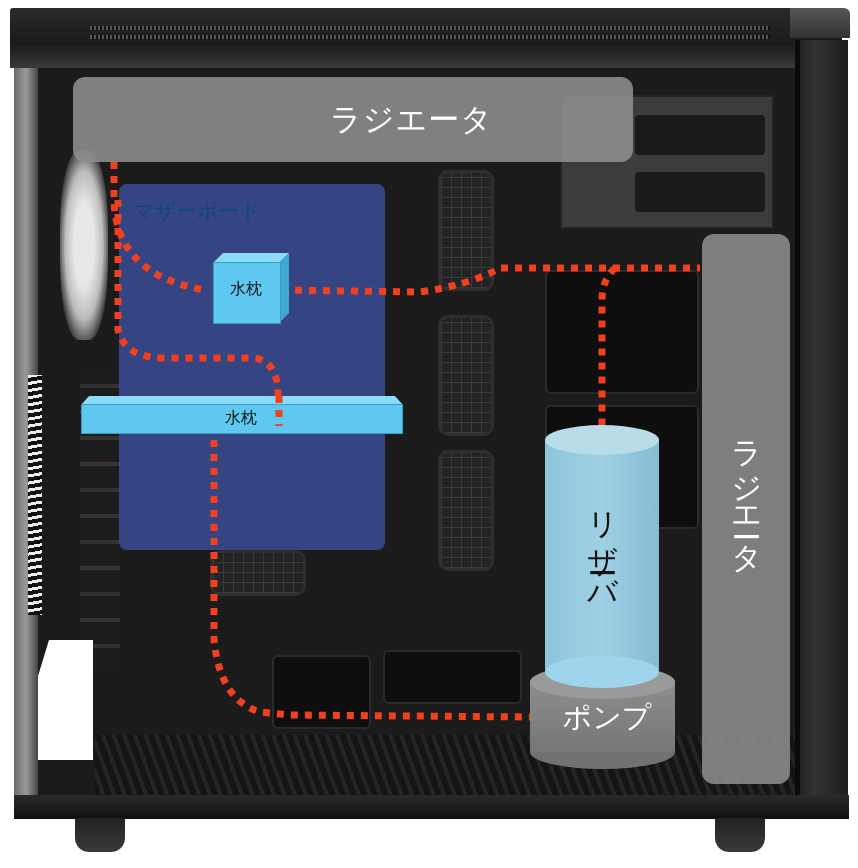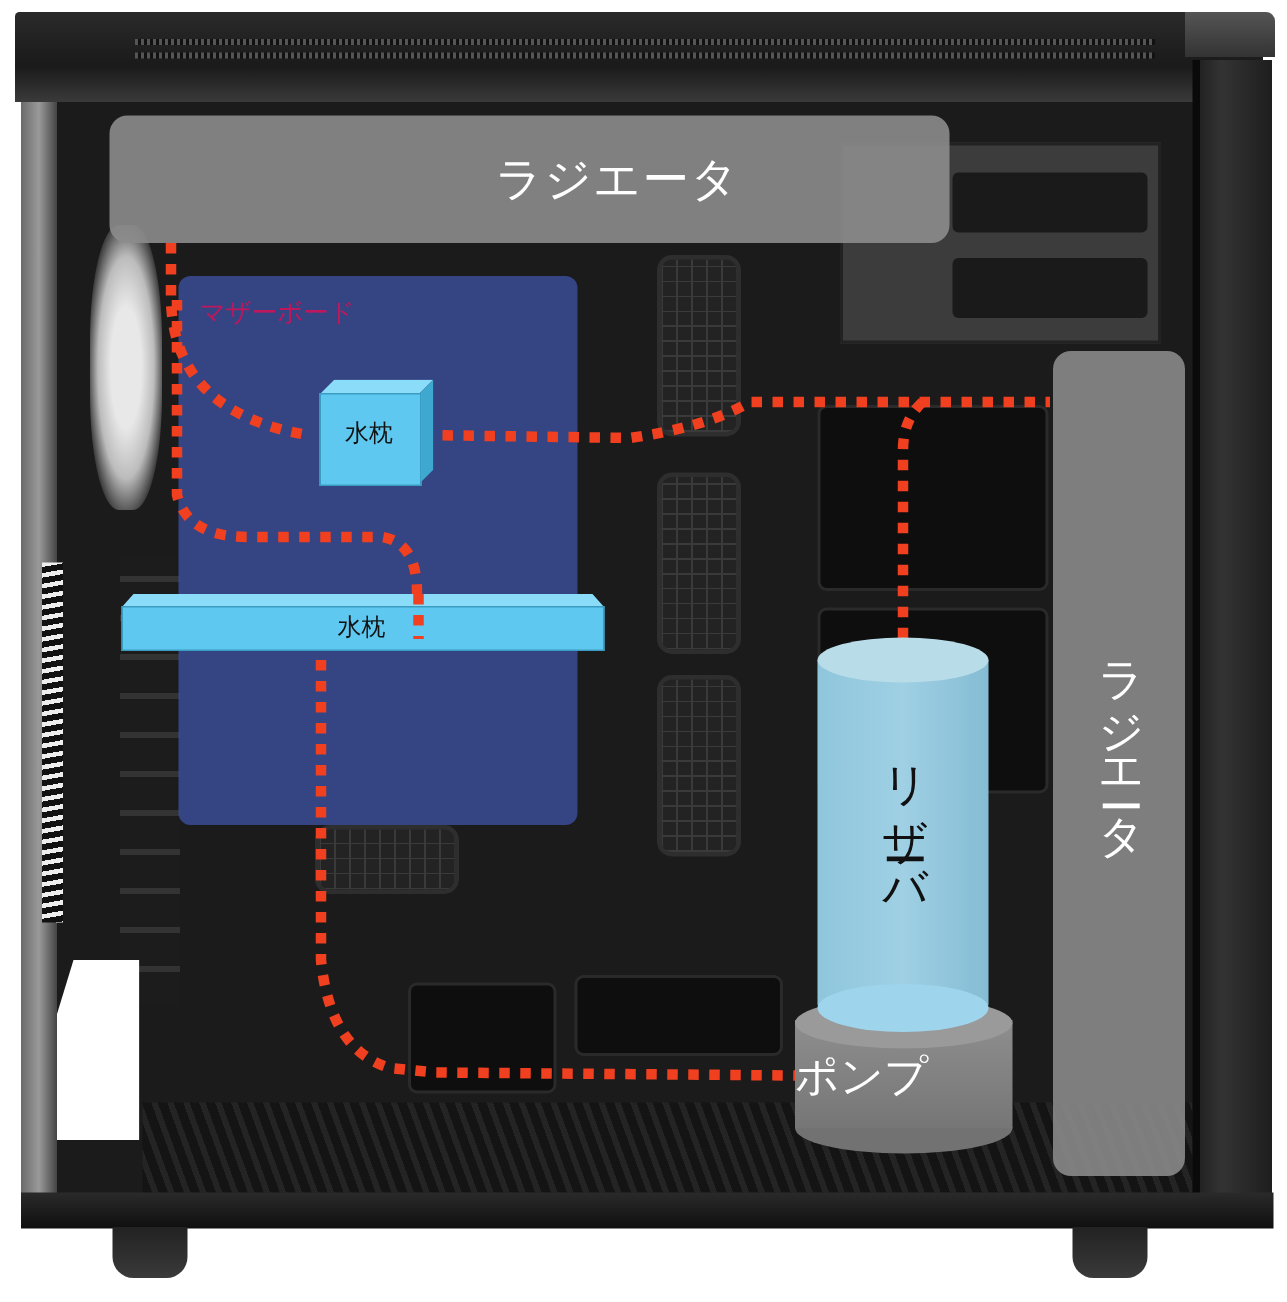--- a/index.html
+++ b/index.html
@@ -20,40 +20,40 @@
   #fan{left:60px;top:150px;width:48px;height:190px;background:radial-gradient(ellipse at 50% 50%,#e8e8e8 0 30%,#bcbcbc 55%,#222 80%);border-radius:40%;}
   .grill{position:absolute;background:#232323;border:3px solid #2e2e2e;border-radius:10px;
          background-image:repeating-linear-gradient(0deg,#3a3a3a 0 1px,transparent 1px 10px),repeating-linear-gradient(90deg,#3a3a3a 0 1px,transparent 1px 10px);}
   .bay{position:absolute;background:#3a3a3a;border:2px solid #222;}
   .dark-block{position:absolute;background:#0e0e0e;border:2px solid #2a2a2a;border-radius:6px;}
   #floor{left:95px;top:735px;width:700px;height:60px;background:repeating-linear-gradient(70deg,#141414 0 6px,#242424 6px 10px);}
   #pcie-area{left:80px;top:370px;width:40px;height:300px;background:repeating-linear-gradient(0deg,#1c1c1c 0 22px,#333 22px 26px);}
 
   
   #mobo{left:119px;top:184px;width:266px;height:366px;background:rgba(60,80,160,0.78);border-radius:8px;}
-  #mobo-label{left:133px;top:197px;color:#be185d;font-size:17px;}
+  #mobo-label{left:133px;top:197px;color:#0c4a6e;font-size:21px;}
   #rad-top{left:73px;top:77px;width:560px;height:85px;background:rgba(140,140,140,0.9);border-radius:12px;}
   #rad-top-label{left:73px;top:77px;width:420px;height:85px;display:flex;align-items:center;justify-content:flex-end;color:#fff;font-size:31px;letter-spacing:1px;}
   #rad-right{left:702px;top:234px;width:88px;height:550px;background:rgba(140,140,140,0.88);border-radius:12px;}
   #rad-right-label{left:702px;top:420px;width:88px;color:#fff;font-size:30px;writing-mode:vertical-rl;display:flex;align-items:center;justify-content:flex-start;}
   #block-cpu{left:213px;top:262px;width:66px;height:60px;background:#5ec8f0;border:1px solid #3a9cc0;}
   #block-cpu-top{left:213px;top:253px;width:76px;height:10px;background:#8adcf8;clip-path:polygon(10px 0,100% 0,calc(100% - 10px) 100%,0 100%);}
   #block-cpu-side{left:279px;top:253px;width:10px;height:70px;background:#3ea8d0;clip-path:polygon(0 10px,100% 0,100% calc(100% - 10px),0 100%);}
   #block-cpu-label{left:213px;top:279px;width:66px;text-align:center;color:#111;font-size:16px;}
   #block-gpu{left:81px;top:404px;width:320px;height:28px;background:#5ec8f0;border:1px solid #3a9cc0;}
   #block-gpu-top{left:81px;top:396px;width:322px;height:9px;background:#8adcf8;clip-path:polygon(8px 0,calc(100% - 8px) 0,100% 100%,0 100%);}
   #block-gpu-label{left:81px;top:404px;width:320px;text-align:center;color:#111;font-size:16px;line-height:28px;}
   #res-body{left:545px;top:440px;width:114px;height:230px;background:linear-gradient(90deg,#8fc6dc,#9fd0e4 50%,#85bcd4);}
   #res-top{left:545px;top:425px;width:114px;height:30px;border-radius:50%;background:#b9dce9;}
   #res-label{left:545px;top:490px;width:114px;color:#111;font-size:30px;writing-mode:vertical-rl;display:flex;align-items:center;}
   #pump-body{left:530px;top:680px;width:145px;height:72px;background:linear-gradient(#8e8e8e,#767676);}
   #pump-bottom{left:530px;top:735px;width:145px;height:34px;border-radius:50%;background:#727272;}
   #pump-top{left:530px;top:665px;width:145px;height:34px;border-radius:50%;background:#9a9a9a;}
   #res-bottom{left:545px;top:656px;width:114px;height:32px;border-radius:50%;background:#9ed4ec;}
-  #pump-label{left:530px;top:698px;width:154px;text-align:left;color:#fff;font-size:29px;}
+  #pump-label{left:530px;top:698px;width:154px;text-align:center;color:#fff;font-size:29px;}
   svg#loop{position:absolute;left:0;top:0;}
 </style>
 </head>
 <body>
 
 <div class="abs" id="case-top">
   <div class="vent" style="left:80px;top:18px;width:680px;"></div>
   <div class="vent" style="left:80px;top:27px;width:680px;"></div>
 </div>
 <div class="abs" id="case-top-lip"></div>

